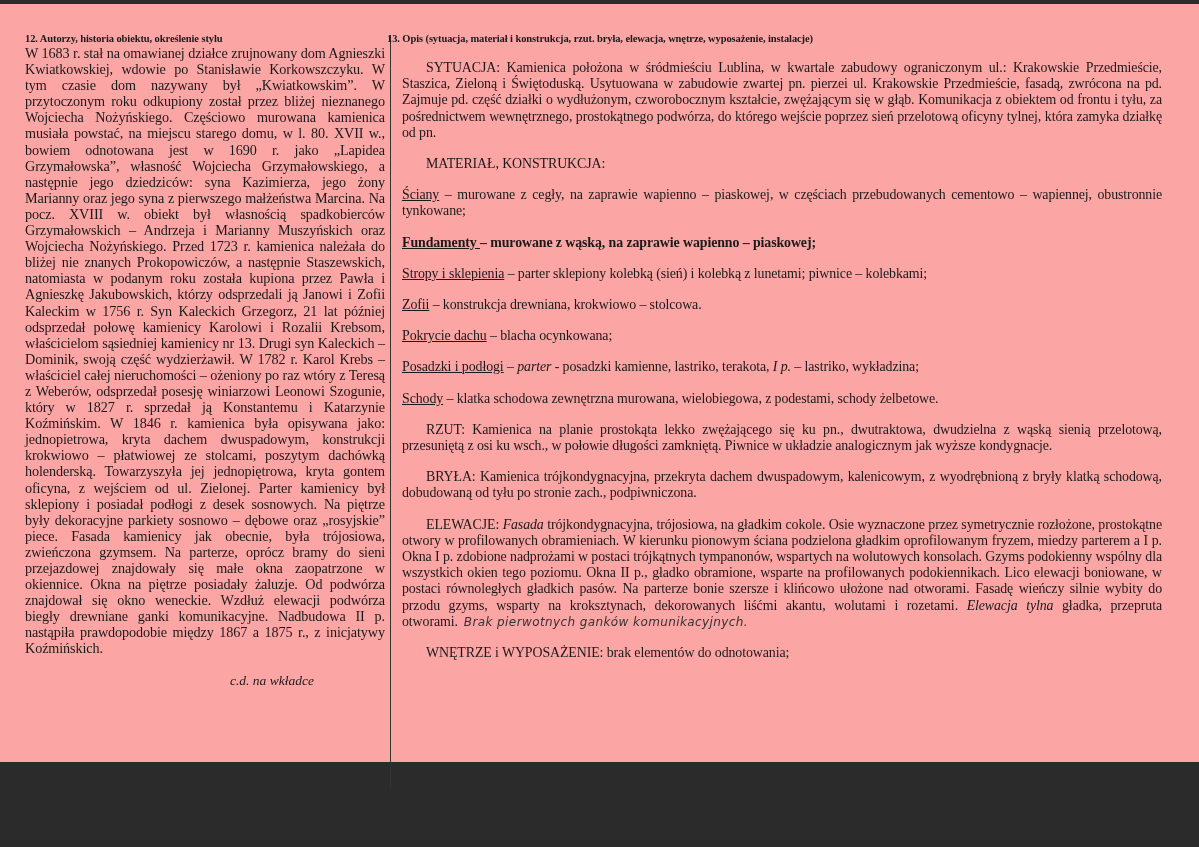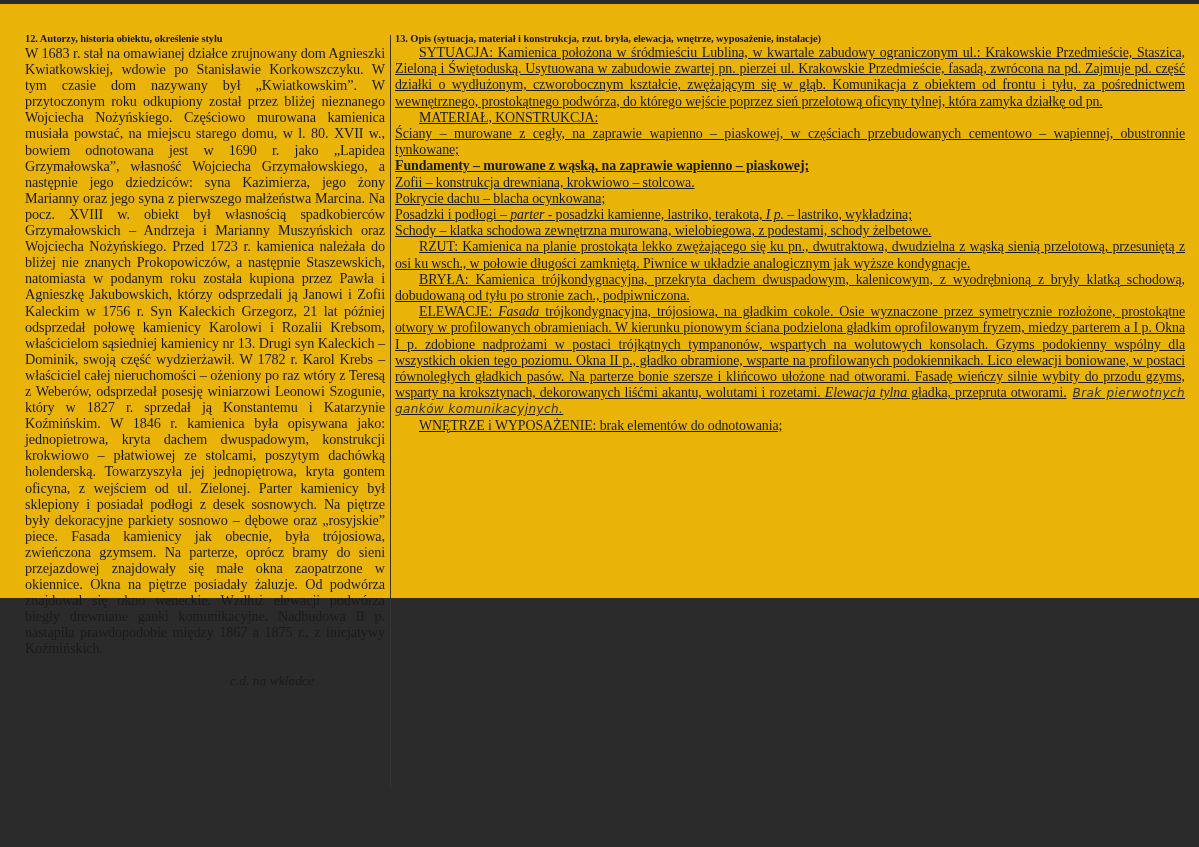--- a/index.html
+++ b/index.html
@@ -4,47 +4,47 @@
   <style>
     html, body { margin: 0; padding: 0; }
     body {
       width: 1199px; height: 847px; overflow: hidden;
       background: #2b2b2b;
       font-family: "Liberation Serif", serif;
       color: #1a1a1a;
       position: relative;
     }
     .page {
-      position: absolute; left: 0; top: 4px; width: 1199px; height: 594px;
-      background: #eab308;
+      position: absolute; left: 0; top: 4px; width: 1199px; height: 758px;
+      background: #fca5a5;
     }
     .divider {
       position: absolute; left: 390px; top: 31px; width: 1px; height: 753px;
       background: #333;
     }
     .col-left {
       position: absolute; left: 25px; top: 28px; width: 360px;
     }
     .col-right {
-      position: absolute; left: 395px; top: 28px; width: 790px;
+      position: absolute; left: 387px; top: 28px; width: 790px;
     }
     .heading {
       font-weight: bold; font-size: 10.5px; line-height: 13px; margin: 0 0 0 0;
       letter-spacing: -0.1px;
     }
     .left-text {
       font-size: 14.2px; line-height: 16.1px; text-align: justify;
       margin: 0; letter-spacing: -0.1px;
     }
     .continued {
       font-style: italic; font-size: 13.5px; margin-top: 16px;
       padding-left: 205px;
     }
     .right-text { font-size: 13.9px; line-height: 16.2px; text-align: justify; letter-spacing: -0.1px; }
-    .para { margin: 0; text-decoration: underline; }
+    .para { margin: 15px; }
     .indent { text-indent: 24px; }
     .u { text-decoration: underline; }
     .bold { font-weight: bold; }
     .it { font-style: italic; }
     .handwritten {
       font-family: "DejaVu Sans", sans-serif; font-style: italic;
       font-size: 12px; color: #333; letter-spacing: 0.4px;
       margin-left: 6px;
     }
   </style>
@@ -62,20 +62,21 @@
   <div class="divider"></div>
 
   <div class="col-right right-text">
     <div class="heading">13. Opis (sytuacja, materiał i konstrukcja, rzut. bryła, elewacja, wnętrze, wyposażenie, instalacje)</div>
 
     <p class="para indent">SYTUACJA: Kamienica położona w śródmieściu Lublina, w kwartale zabudowy ograniczonym ul.: Krakowskie Przedmieście, Staszica, Zieloną i Świętoduską. Usytuowana w zabudowie zwartej pn. pierzei ul. Krakowskie Przedmieście, fasadą, zwrócona na pd. Zajmuje pd. część działki o wydłużonym, czworobocznym kształcie, zwężającym się w głąb. Komunikacja z obiektem od frontu i tyłu, za pośrednictwem wewnętrznego, prostokątnego podwórza, do którego wejście poprzez sień przelotową oficyny tylnej, która zamyka działkę od pn.</p>
     <p class="para indent">MATERIAŁ, KONSTRUKCJA:</p>
 
     <p class="para"><span class="u">Ściany</span><span> – murowane z cegły, na zaprawie wapienno – piaskowej, w częściach przebudowanych cementowo – wapiennej, obustronnie tynkowane;</span></p>
     <p class="para bold"><span class="u">Fundamenty </span><span>– murowane z wąską, na zaprawie wapienno – piaskowej;</span></p>
+    <p class="para"><span class="u">Stropy i sklepienia</span><span> – parter sklepiony kolebką (sień) i kolebką z lunetami; piwnice – kolebkami;</span></p>
     <p class="para"><span class="u">Zofii</span><span> – konstrukcja drewniana, krokwiowo – stolcowa.</span></p>
     <p class="para"><span class="u">Pokrycie dachu</span><span> – blacha ocynkowana;</span></p>
     <p class="para"><span class="u">Posadzki i podłogi</span><span> – </span><span class="it">parter</span><span> - posadzki kamienne, lastriko, terakota, </span><span class="it">I p.</span><span> – lastriko, wykładzina;</span></p>
     <p class="para"><span class="u">Schody</span><span> – klatka schodowa zewnętrzna murowana, wielobiegowa, z podestami, schody żelbetowe.</span></p>
 
     <p class="para indent">RZUT: Kamienica na planie prostokąta lekko zwężającego się ku pn., dwutraktowa, dwudzielna z wąską sienią przelotową, przesuniętą z osi ku wsch., w połowie długości zamkniętą. Piwnice w układzie analogicznym jak wyższe kondygnacje.</p>
     <p class="para indent">BRYŁA: Kamienica trójkondygnacyjna, przekryta dachem dwuspadowym, kalenicowym, z wyodrębnioną z bryły klatką schodową, dobudowaną od tyłu po stronie zach., podpiwniczona.</p>
 
     <p class="para indent"><span>ELEWACJE: </span><span class="it">Fasada</span><span> trójkondygnacyjna, trójosiowa, na gładkim cokole. Osie wyznaczone przez symetrycznie rozłożone, prostokątne otwory w profilowanych obramieniach. W kierunku pionowym ściana podzielona gładkim oprofilowanym fryzem, miedzy parterem a I p. Okna I p. zdobione nadprożami w postaci trójkątnych tympanonów, wspartych na wolutowych konsolach. Gzyms podokienny wspólny dla wszystkich okien tego poziomu. Okna II p., gładko obramione, wsparte na profilowanych podokiennikach. Lico elewacji boniowane, w postaci równoległych gładkich pasów. Na parterze bonie szersze i klińcowo ułożone nad otworami. Fasadę wieńczy silnie wybity do przodu gzyms, wsparty na krokszty­nach, dekorowanych liśćmi akantu, wolutami i rozetami. </span><span class="it">Elewacja tylna</span><span> gładka, przepruta otworami.</span><span class="handwritten">Brak pierwotnych ganków komunikacyjnych.</span></p>
 

